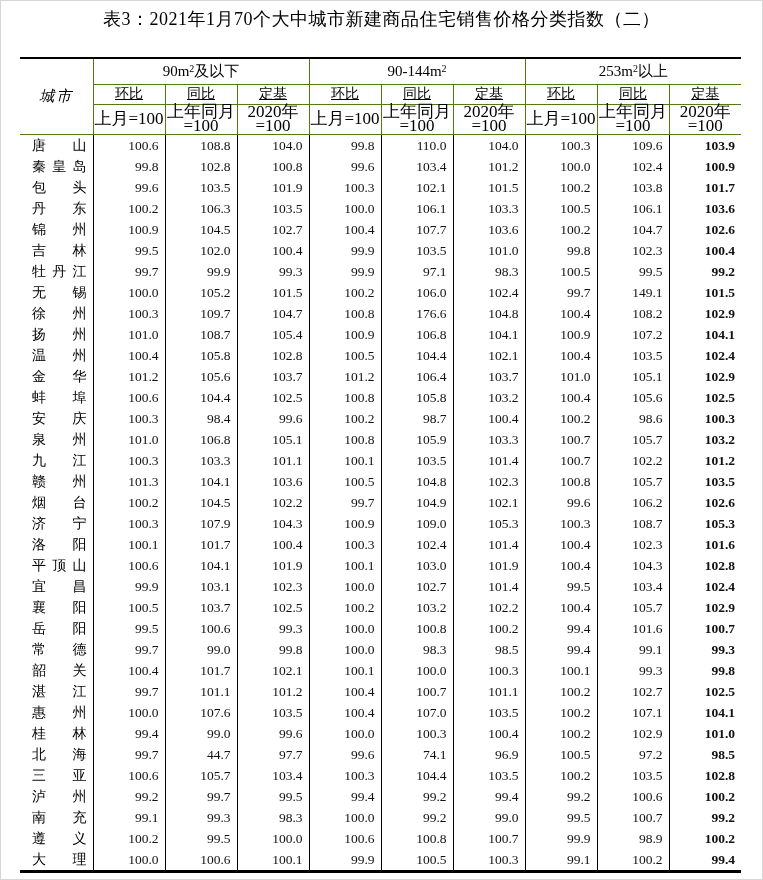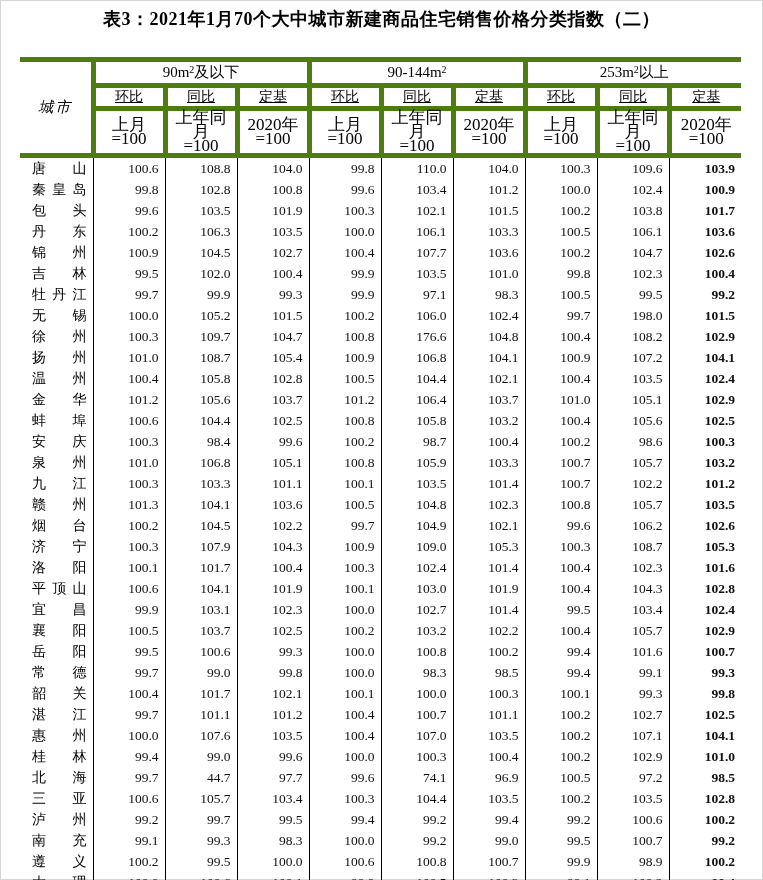--- a/index.html
+++ b/index.html
@@ -13,38 +13,38 @@
   .page {
     position: relative;
     width: 763px; height: 880px;
     background: #fff;
     box-shadow: inset 0 0 0 1px #d6d6d6;
   }
   .title {
     padding-top: 7px;
     text-align: center;
     font-size: 18px;
-    font-weight: bold;
+    font-weight: normal;
     letter-spacing: 0.5px;
     height: 34px;
     white-space: nowrap;
   }
   table.price-table {
     margin: 23px 0 0 20px;
     width: 721px;
     border-collapse: collapse;
     table-layout: fixed;
     border-top: 2px solid #000;
     border-bottom: 3px solid #000;
   }
   col.c-city { width: 73px; }
   col.c-num  { width: 72px; }
 
   thead th {
-    border: 5px solid #4d7c0f;
+    border: 1px solid #4d7c0f;
     font-weight: normal;
     text-align: center;
     vertical-align: middle;
     background: #fff;
   }
   thead tr.group-row th { height: 26px; font-size: 15px; }
   thead tr.sub-row th   { height: 20px; font-size: 14px; text-decoration: underline; }
   thead tr.base-row th  { height: 30px; font-size: 17px; line-height: 14px; white-space: pre-line; }
   th.city-th { font-size: 15px; letter-spacing: 2px; border-left: none; font-style: italic; }
   thead tr.group-row th:last-child,
@@ -257,21 +257,21 @@
               <span>锡</span>
             </div>
           </td>
     <td class="num">100.0</td>
     <td class="num">105.2</td>
     <td class="num">101.5</td>
     <td class="num">100.2</td>
     <td class="num">106.0</td>
     <td class="num">102.4</td>
     <td class="num">99.7</td>
-    <td class="num">198.0</td>
+    <td class="num">149.1</td>
     <td class="num">101.5</td>
   </tr>
         <tr class="data-row">
     <td class="city-td">
             <div class="city-flex">
               <span>徐</span>
               <span>州</span>
             </div>
           </td>
     <td class="num">100.3</td>

